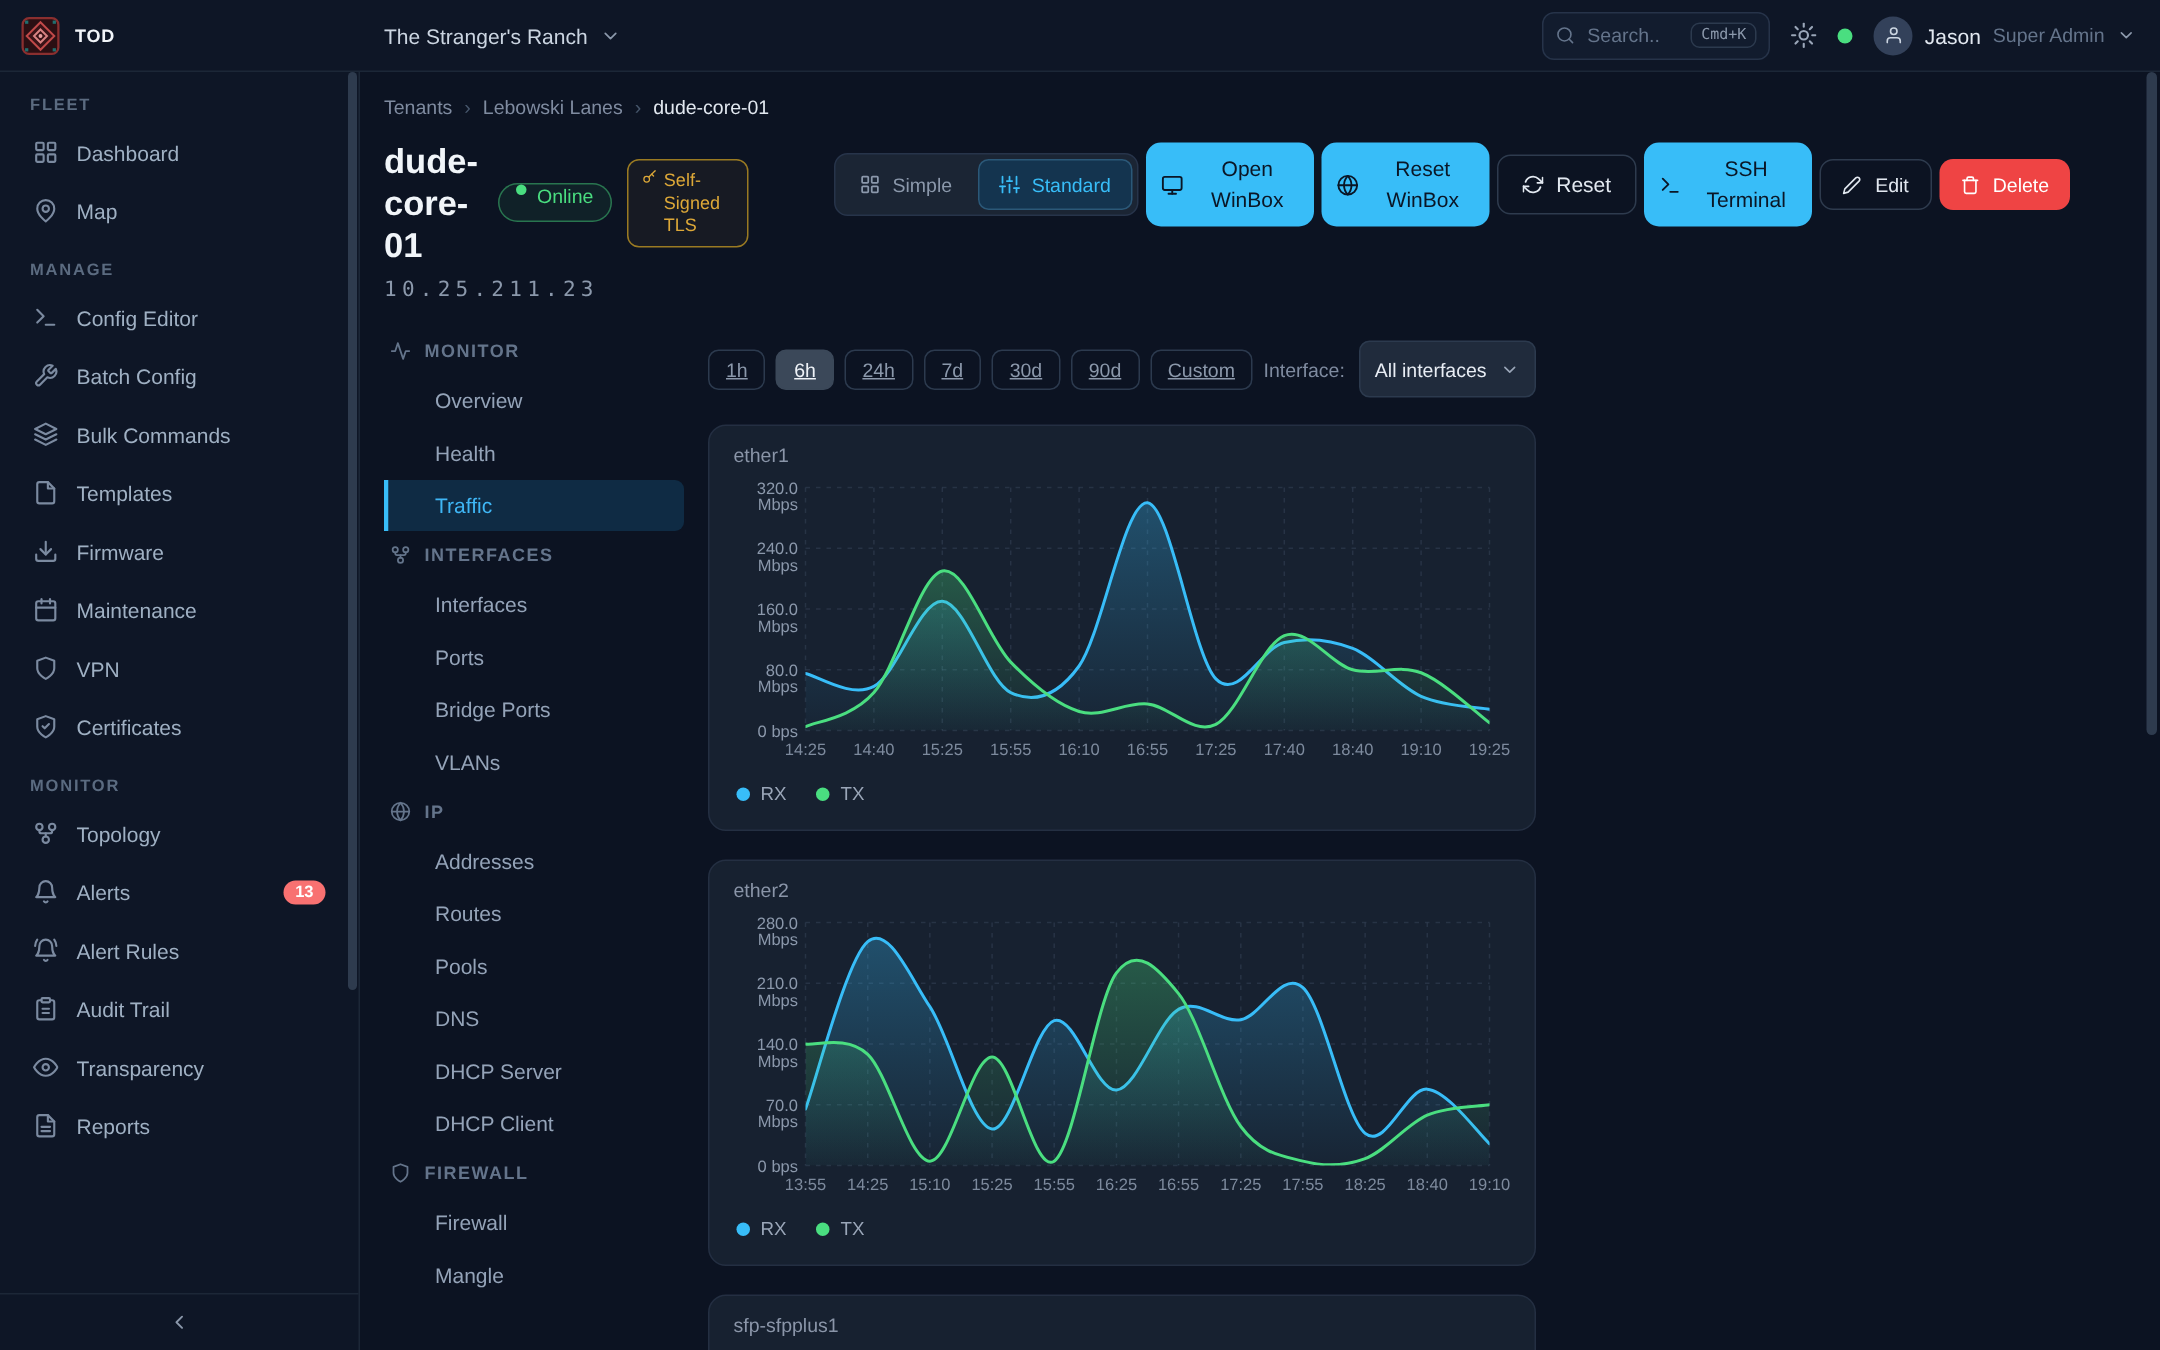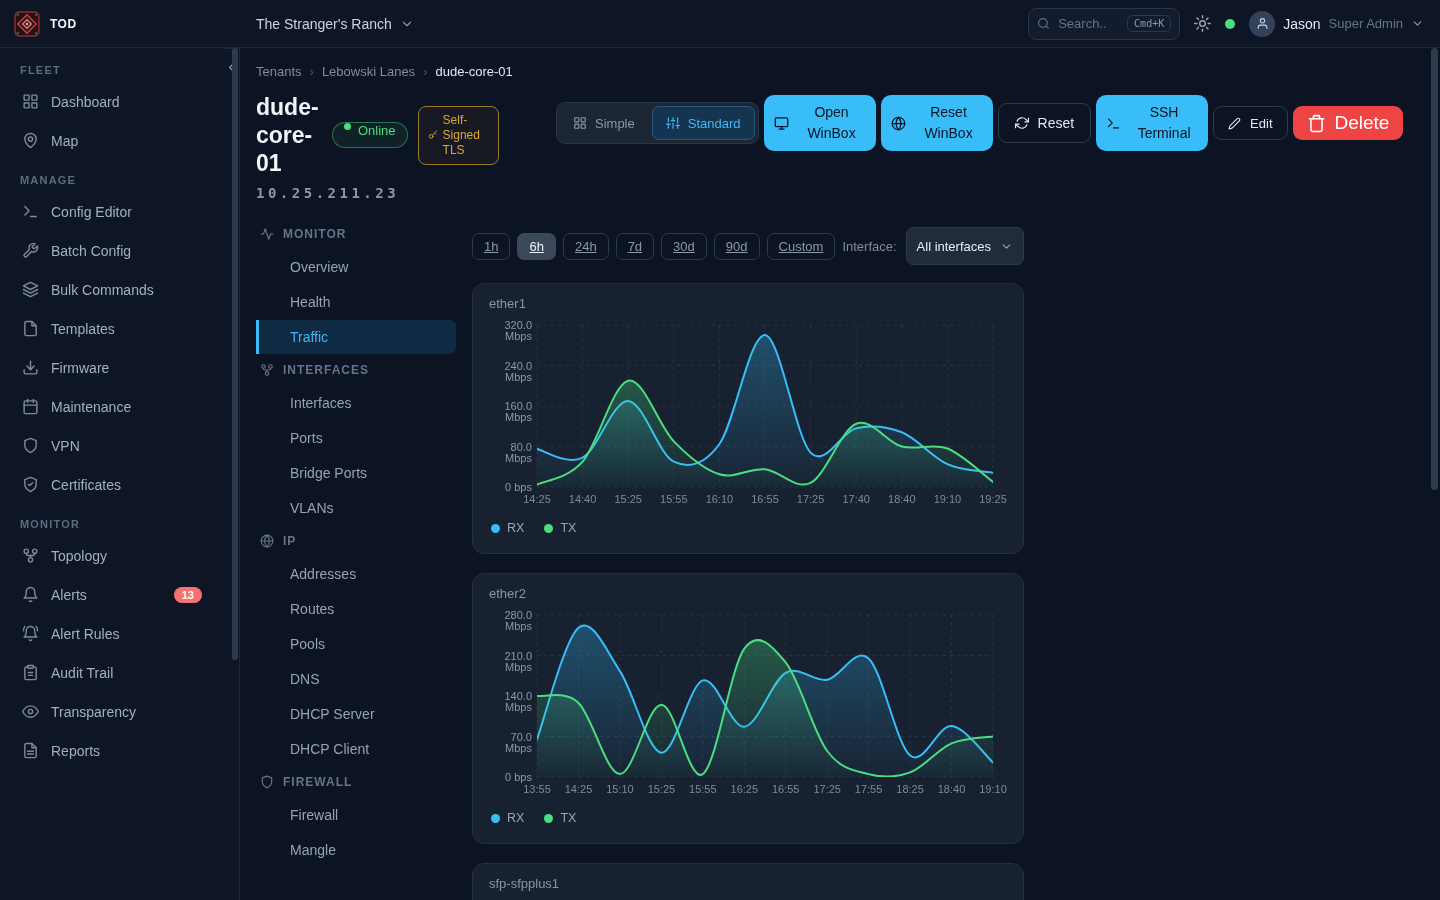--- a/index.html
+++ b/index.html
@@ -26,21 +26,21 @@
   .kbd { font-family:"DejaVu Sans Mono", monospace; font-size:10px; color:#8b98ab; border:1px solid #2c3a4e; border-radius:6px; padding:2px 6px; white-space:nowrap;margin-left:12px; }
   .theme-toggle { font-size:17px; color:#9aa6b8; cursor:pointer; }
   .status-dot { width:10px; height:10px; border-radius:50%; background:#4ade80; }
   .user-menu { display:flex; align-items:center; gap:8px; cursor:pointer; }
   .avatar { width:26px; height:26px; border-radius:50%; background:#33415a; display:flex; align-items:center; justify-content:center; font-size:13px; color:#cbd5e1; }
   .user-name { font-size:14px; color:#e2e8f0; }
   .user-role { font-size:13px; color:#64748b; }
   .user-menu .chev { font-size:13px; color:#8b98ab; }
 
   
-  .sidebar { position:absolute; top:48px; left:0; bottom:0; width:240px; background:#0e1626; border-right:1px solid #1c2737; display:flex; flex-direction:row; z-index:4; }
+  .sidebar { position:absolute; top:48px; left:0; bottom:0; width:240px; background:#0e1626; border-right:1px solid #1c2737; display:flex; flex-direction:column; z-index:4; }
   .sidebar-scroll { flex:1; padding:14px 12px 0 12px; overflow:hidden; }
   .nav-section-label { font-size:11px; letter-spacing:1.2px; color:#5b6b80; font-weight:bold; margin:14px 0 6px 8px; }
   .nav-section:first-child .nav-section-label { margin-top:2px; }
   .nav-item { display:flex; align-items:center; gap:12px; padding:11px 10px; border-radius:8px; color:#9fb0c3; font-size:14px; cursor:pointer; }
   .nav-item .ni { font-size:17px; color:#7b8aa0; }
   .badge { margin-left:auto; background:#f87171; color:#fff; font-size:11px; font-weight:bold; border-radius:999px; padding:2px 8px; }
   .sidebar-footer { height:38px; border-top:1px solid #1c2737; display:flex; align-items:center; justify-content:center; color:#8b98ab; font-size:15px; cursor:pointer; }
   .sb-thumb { position:absolute; top:0; right:1px; width:6px; height:612px; background:#2e3b4e; border-radius:3px; }
 
   
@@ -50,38 +50,38 @@
   .breadcrumb { display:flex; align-items:center; gap:8px; font-size:13px; color:#7f8ba0; margin-bottom:14px; }
   .breadcrumb .crumb { cursor:pointer; }
   .breadcrumb .crumb:last-child { color:#e2e8f0; cursor:default; }
   .breadcrumb .sep { color:#46566b; font-size:13px; }
 
   .device-header { display:flex; align-items:flex-start; }
   .title-group { display:flex; align-items:center; gap:10px; width:300px; flex:none; }
   .device-title { width:66px; font-size:23px; font-weight:bold; line-height:28px; color:#f1f5f9; overflow-wrap:break-word; }
   .pill-online { display:flex; gap:7px; height:26px; padding:0 11px; border-radius:999px; border:1px solid rgba(74,222,128,.45); background:rgba(74,222,128,.07); color:#4ade80; font-size:13px; white-space:nowrap; }
   .pill-online .dot { width:7px; height:7px; border-radius:50%; background:#4ade80; }
-  .pill-tls { display:flex; align-items:center; gap:5px; padding:6px 9px; border-radius:8px; border:1px solid #9a7a22; background:rgba(227,164,60,.05); color:#dda838; font-size:12px; line-height:15px; }
+  .pill-tls { display:flex; align-items:flex-start; gap:5px; padding:6px 9px; border-radius:8px; border:1px solid #9a7a22; background:rgba(227,164,60,.05); color:#dda838; font-size:12px; line-height:15px; }
   .pill-tls .icon { font-size:10px; }
   .pill-tls .tls-text { width:46px; }
 
   .controls { display:flex; align-items:center; gap:5px; margin-top:2px; }
   .mode-toggle { display:flex; align-items:center; gap:4px; background:#1b2534; border:1px solid #27344a; border-radius:9px; padding:3px; height:42px; }
   .mode-btn { display:flex; align-items:center; gap:8px; height:34px; padding:0 13px; border-radius:7px; font-size:13px; color:#8b98ab; cursor:pointer; }
   .mode-btn .icon { font-size:14px; }
   .mode-btn.active { background:#14344f; border:1px solid #2b5878; color:#38bdf8; }
   .btn { display:flex; align-items:center; justify-content:center; gap:9px; border-radius:9px; cursor:pointer; font-size:14px; }
   .btn-cyan { width:112px; height:56px; background:#38bdf8; color:#0a1626; padding:8px 10px; text-align:center; line-height:21px; border-radius:10px; }
   .btn-cyan .icon { font-size:15px; flex:none; }
   .btn-outline { height:40px; padding:0 16px; border:1px solid #2e3b4e; color:#e2e8f0; background:transparent; }
   .btn-sm { height:34px; padding:0 14px; font-size:13px; }
-  .btn-danger { height:34px; padding:0 14px; background:#ef4444; color:#fff; font-size:19px; }
+  .btn-danger { height:34px; padding:0 14px; background:#ef4444; color:#fff; font-size:13px; }
   .btn .icon { color:inherit; }
 
-  .device-ip { margin-top:8px; font-family:"DejaVu Sans Mono", monospace; font-size:14px; letter-spacing:3.5px; color:#8b98ab;font-weight:bold; }
+  .device-ip { margin-top:8px; font-family:"DejaVu Sans Mono", monospace; font-size:14px; letter-spacing:3.5px; color:#8b98ab; }
 
   .content-row { display:flex; margin-top:18px; }
   
   .device-nav { width:200px; margin-right:16px; flex:none; }
   .dn-head { display:flex; align-items:center; gap:9px; color:#64748b; font-size:12px; letter-spacing:1px; font-weight:bold; padding:8px 4px; }
   .dn-head .icon { font-size:14px; }
   .dn-item { padding:7px 12px 7px 31px; margin:1px 0; font-size:14px; color:#94a3b8; border-left:3px solid transparent; border-radius:6px; cursor:pointer; line-height:20px; }
   .dn-item.active { background:#0f2b44; border-left:3px solid #38bdf8; border-top-left-radius:0; border-bottom-left-radius:0; color:#3fb6f5; }
 
   

